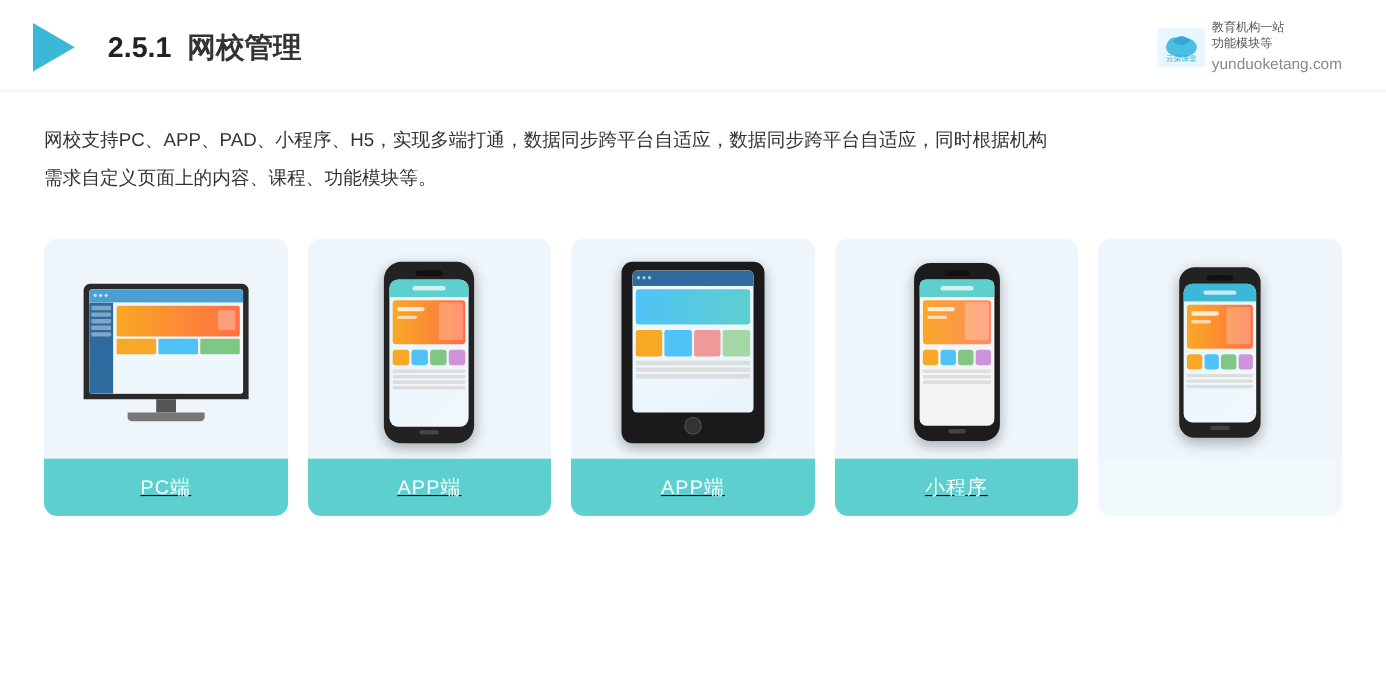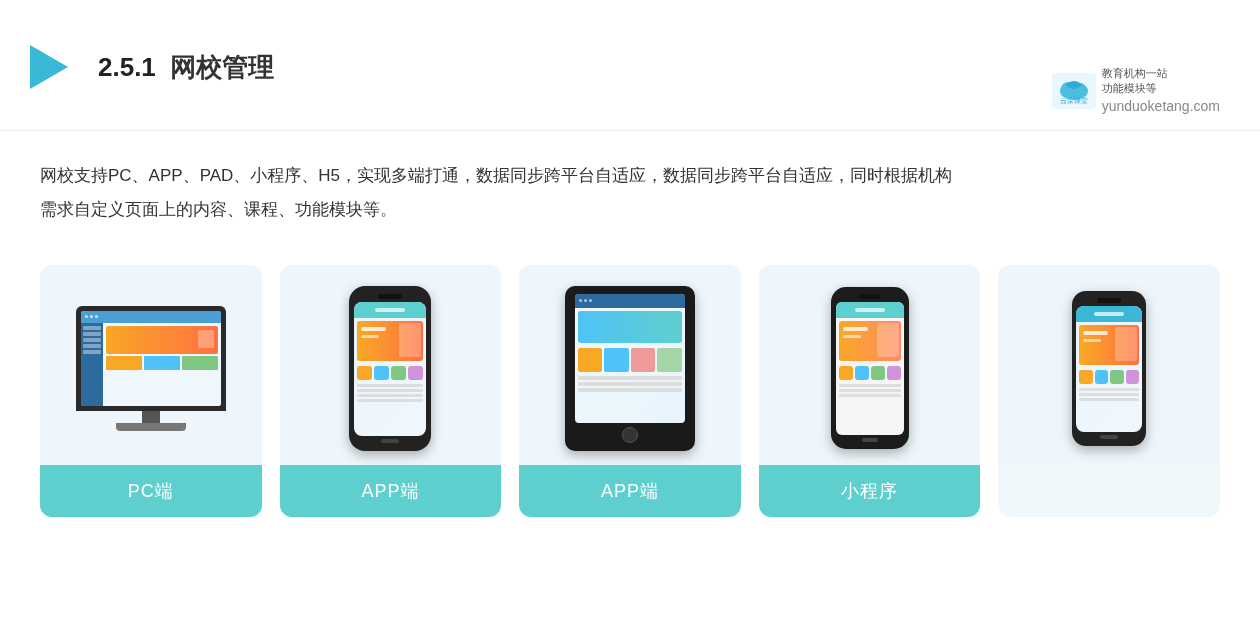--- a/index.html
+++ b/index.html
@@ -49,21 +49,20 @@
 
     .page-title span {
       font-weight: 700;
       color: #222;
     }
 
     .header-right {
       display: flex;
       align-items: center;
       gap: 8px;
-      margin-top: 48px;
     }
 
     .brand-logo {
       display: flex;
       align-items: center;
       gap: 6px;
     }
 
     .brand-icon {
       width: 44px;
@@ -106,20 +105,21 @@
     }
 
     .card {
       flex: 1;
       background: #f0f8fc;
       border-radius: 12px;
       overflow: hidden;
       display: flex;
       flex-direction: column;
       align-items: center;
+      text-decoration: underline;
     }
 
     .card-image-area {
       width: 100%;
       display: flex;
       align-items: center;
       justify-content: center;
       padding: 20px 14px 14px 14px;
       min-height: 200px;
       background: #eef6fb;

